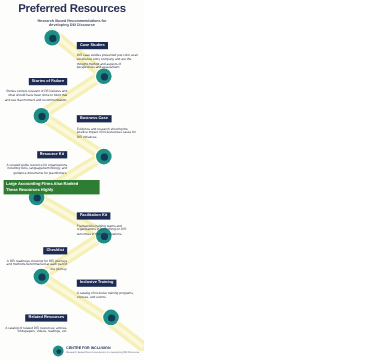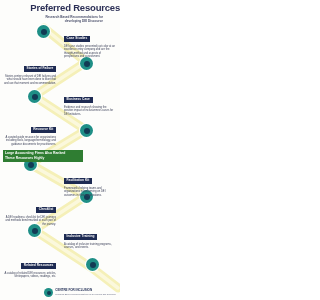--- a/index.html
+++ b/index.html
@@ -11,21 +11,21 @@
     position:relative;
   }
   .poster{
     position:absolute;inset:0;
     background:#fdfdfb;
     overflow:hidden;
   }
   
   .ribbon{position:absolute;left:0;top:0;width:120px;height:300px;}
   
-  .header{position:absolute;left:0;top:3px;width:120px;text-align:right;z-index:6;}
+  .header{position:absolute;left:0;top:3px;width:120px;text-align:center;z-index:6;}
   .title{
     font-size:9.5px;font-weight:bold;color:#2b2f55;
     letter-spacing:-0.2px;line-height:10px;margin:0;
   }
   .subtitle{
     font-size:3.1px;color:#4a4f6b;line-height:4.2px;
     margin:2px auto 0;width:86px;font-weight:bold;
   }
   
   .marker{

